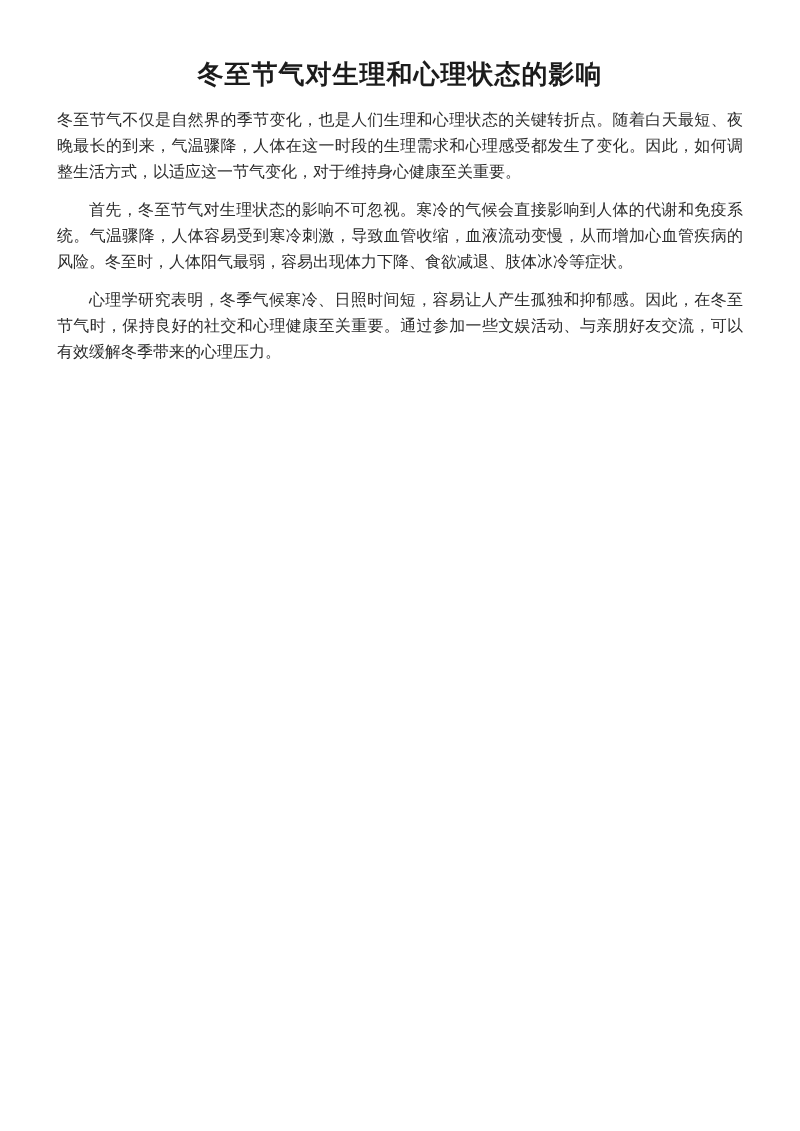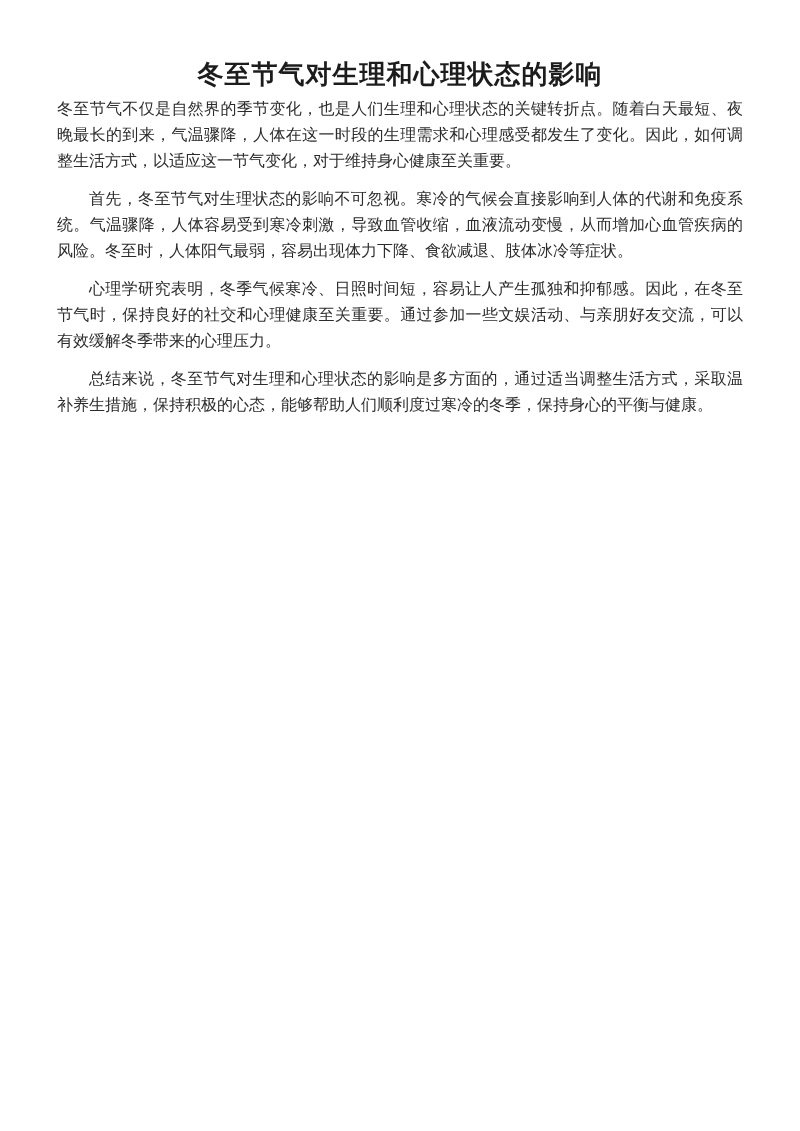--- a/index.html
+++ b/index.html
@@ -31,21 +31,21 @@
     letter-spacing: 1px;
   }
   .para {
     margin: 12px 0 0 0;
     font-size: 16px;
     line-height: 26px;
     text-align: justify;
     color: #2b2b2b;
   }
   .para.first {
-    margin-top: 4px;
+    margin-top: 15px;
   }
   .para.indent {
     text-indent: 2em;
   }
   .watermark {
     position: absolute;
     left: 368px;
     top: 968px;
     font-family: "DejaVu Sans", "Liberation Sans", sans-serif;
     font-weight: bold;
@@ -84,21 +84,20 @@
     <h1 class="title">冬至节气对生理和心理状态的影响</h1>
 
     <p class="para first">冬至节气不仅是自然界的季节变化，也是人们生理和心理状态的关键转折点。随着白天最短、夜晚最长的到来，气温骤降，人体在这一时段的生理需求和心理感受都发生了变化。因此，如何调整生活方式，以适应这一节气变化，对于维持身心健康至关重要。</p>
 
     <p class="para indent">首先，冬至节气对生理状态的影响不可忽视。寒冷的气候会直接影响到人体的代谢和免疫系统。气温骤降，人体容易受到寒冷刺激，导致血管收缩，血液流动变慢，从而增加心血管疾病的风险。冬至时，人体阳气最弱，容易出现体力下降、食欲减退、肢体冰冷等症状。</p>
 
 
 
     <p class="para indent">心理学研究表明，冬季气候寒冷、日照时间短，容易让人产生孤独和抑郁感。因此，在冬至节气时，保持良好的社交和心理健康至关重要。通过参加一些文娱活动、与亲朋好友交流，可以有效缓解冬季带来的心理压力。</p>
 
-    <p class="para indent">总结来说，冬至节气对生理和心理状态的影响是多方面的，通过适当调整生活方式，采取温补养生措施，保持积极的心态，能够帮助人们顺利度过寒冷的冬季，保持身心的平衡与健康。</p>
   </div>
 
   <div class="watermark">bzxz.net</div>
 
   <div class="footer-rule"></div>
 
   <div class="footer-url">www.bzxz.net</div>
 
 </div>
 

